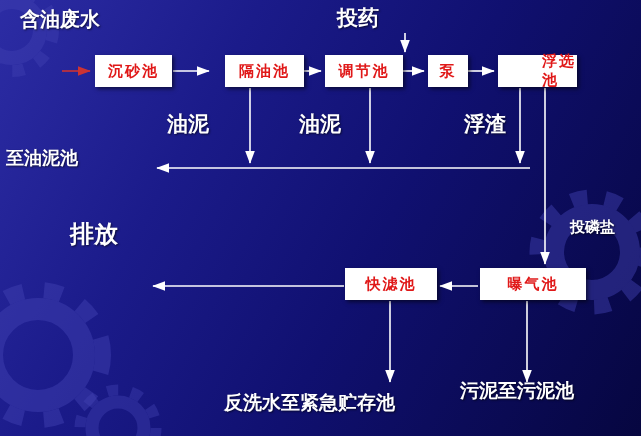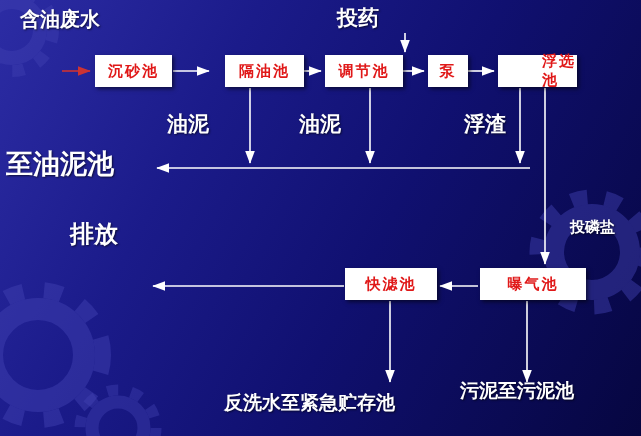--- a/index.html
+++ b/index.html
@@ -84,19 +84,19 @@
   <div class="node" style="left:428px; top:55px; width:40px;">泵</div>
   <div class="node" style="left:498px; top:55px; width:79px;padding-left:44px;">浮选池</div>
   <div class="node" style="left:345px; top:268px; width:92px;">快滤池</div>
   <div class="node" style="left:480px; top:268px; width:106px;">曝气池</div>
 
   <span class="lbl" style="left:20px;  top:6px;   font-size:20px;">含油废水</span>
   <span class="lbl" style="left:337px; top:4px;   font-size:21px;">投药</span>
   <span class="lbl" style="left:167px; top:110px; font-size:21px;">油泥</span>
   <span class="lbl" style="left:299px; top:110px; font-size:21px;">油泥</span>
   <span class="lbl" style="left:464px; top:110px; font-size:21px;">浮渣</span>
-  <span class="lbl" style="left:6px;   top:146px; font-size:27px;">至油泥池</span>
+  <span class="lbl" style="left:6px;   top:146px; font-size:18px;">至油泥池</span>
   <span class="lbl" style="left:70px;  top:218px; font-size:24px;">排放</span>
   <span class="lbl" style="left:570px; top:218px; font-size:15px;">投磷盐</span>
   <span class="lbl" style="left:224px; top:390px; font-size:19px;">反洗水至紧急贮存池</span>
   <span class="lbl" style="left:460px; top:378px; font-size:19px;">污泥至污泥池</span>
 
 </div>
 
 </body></html>

